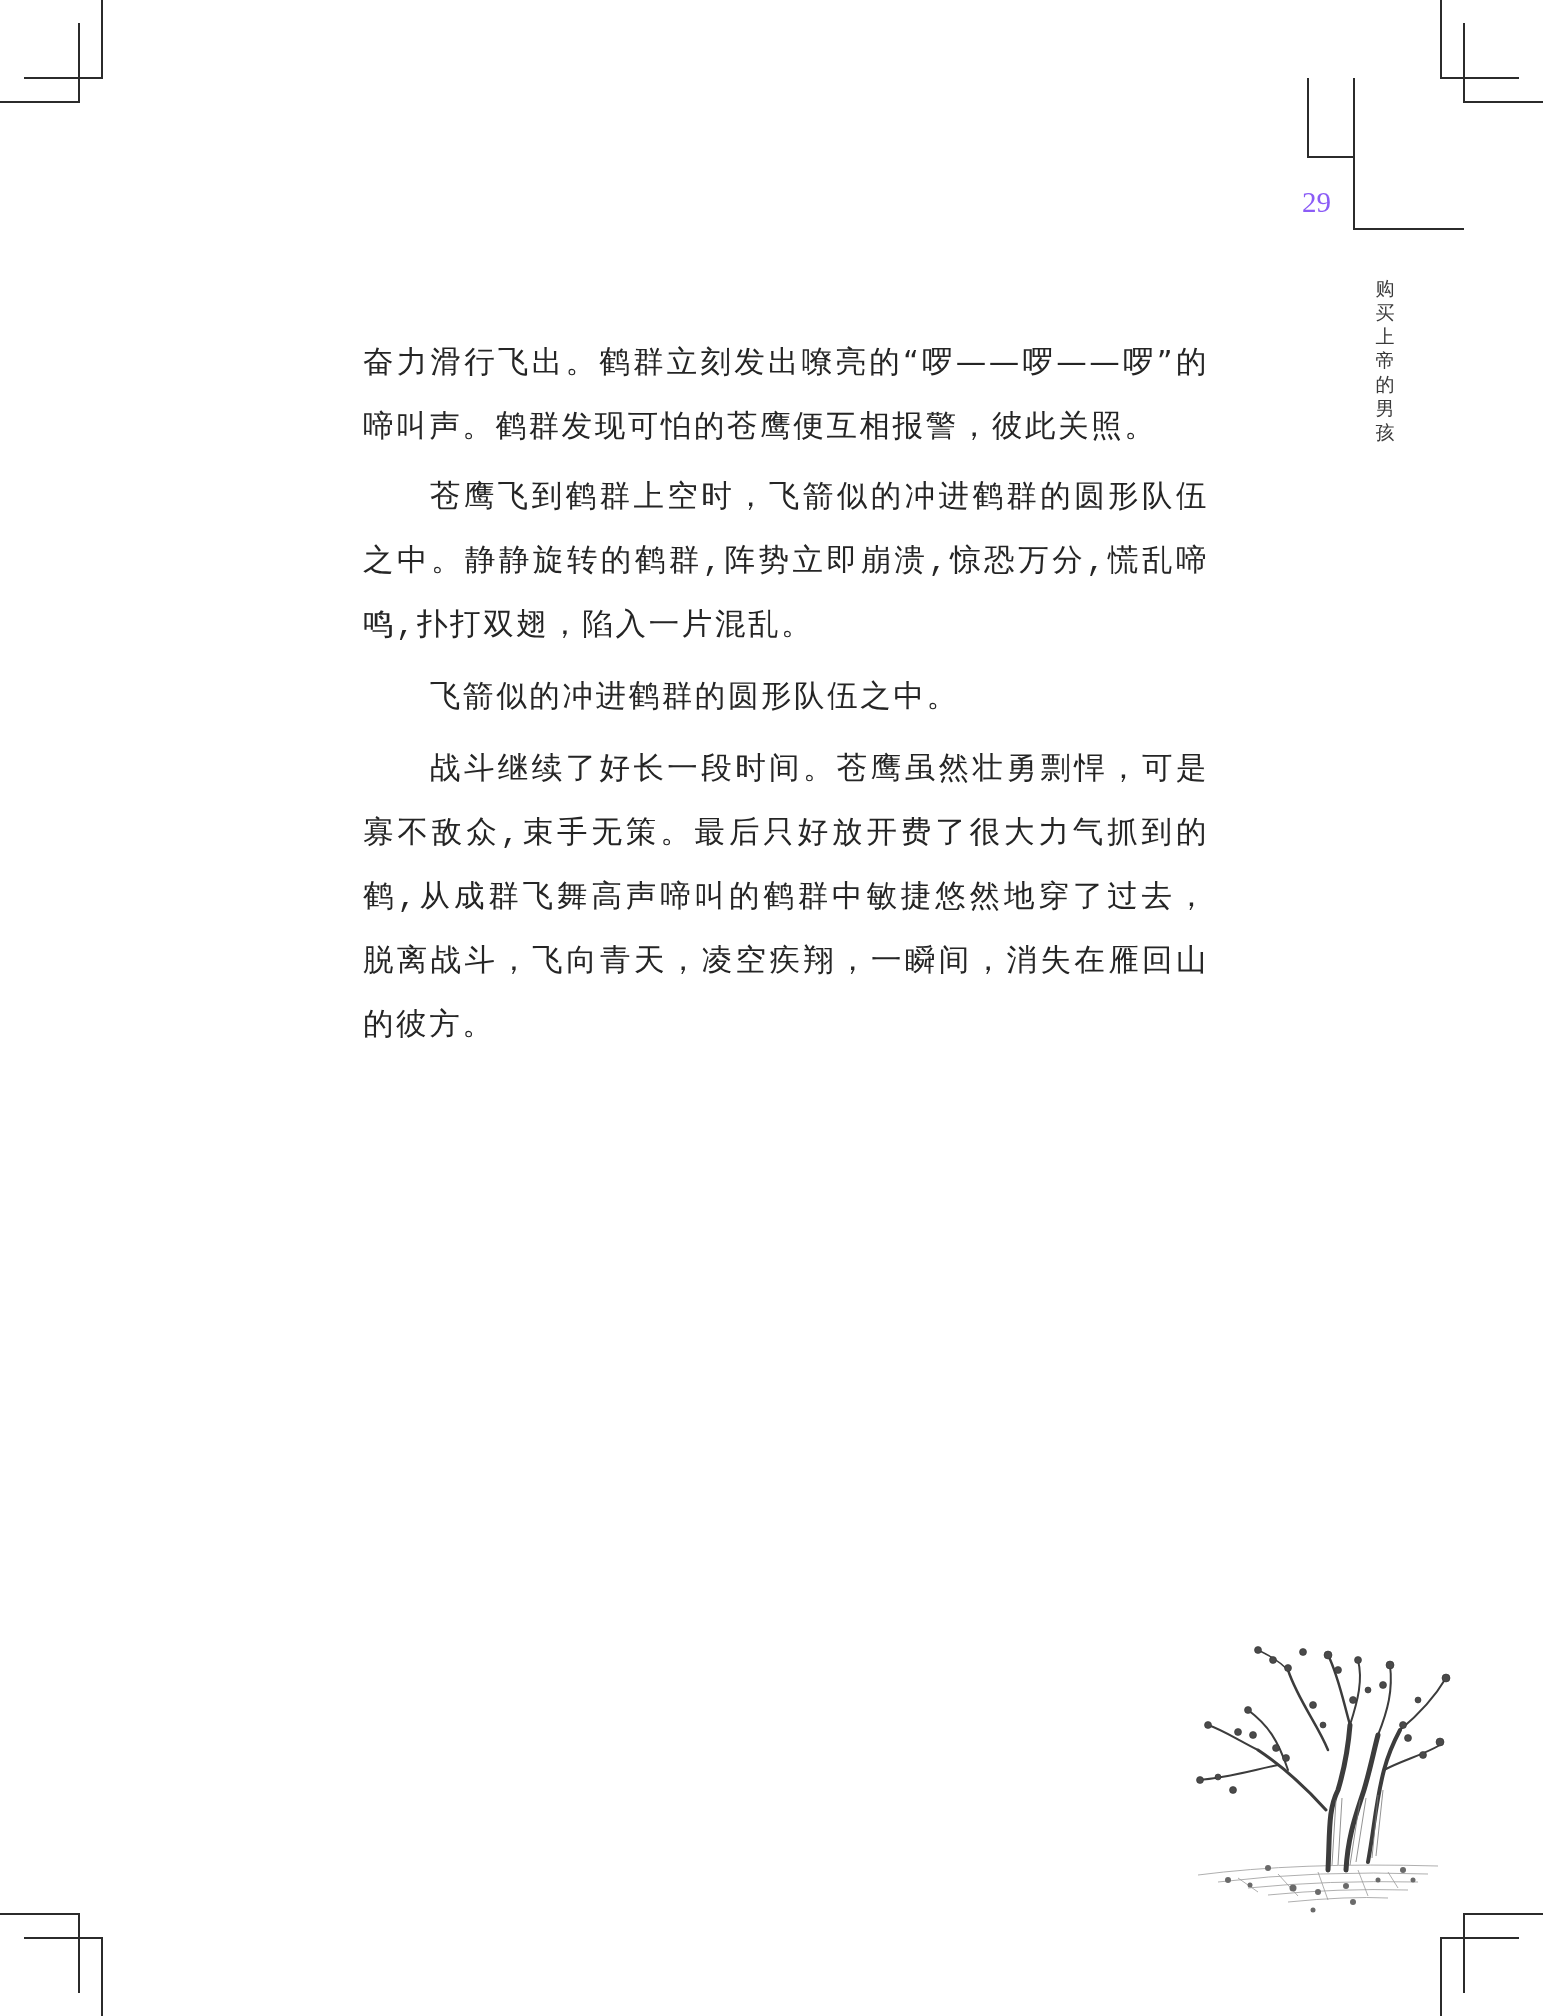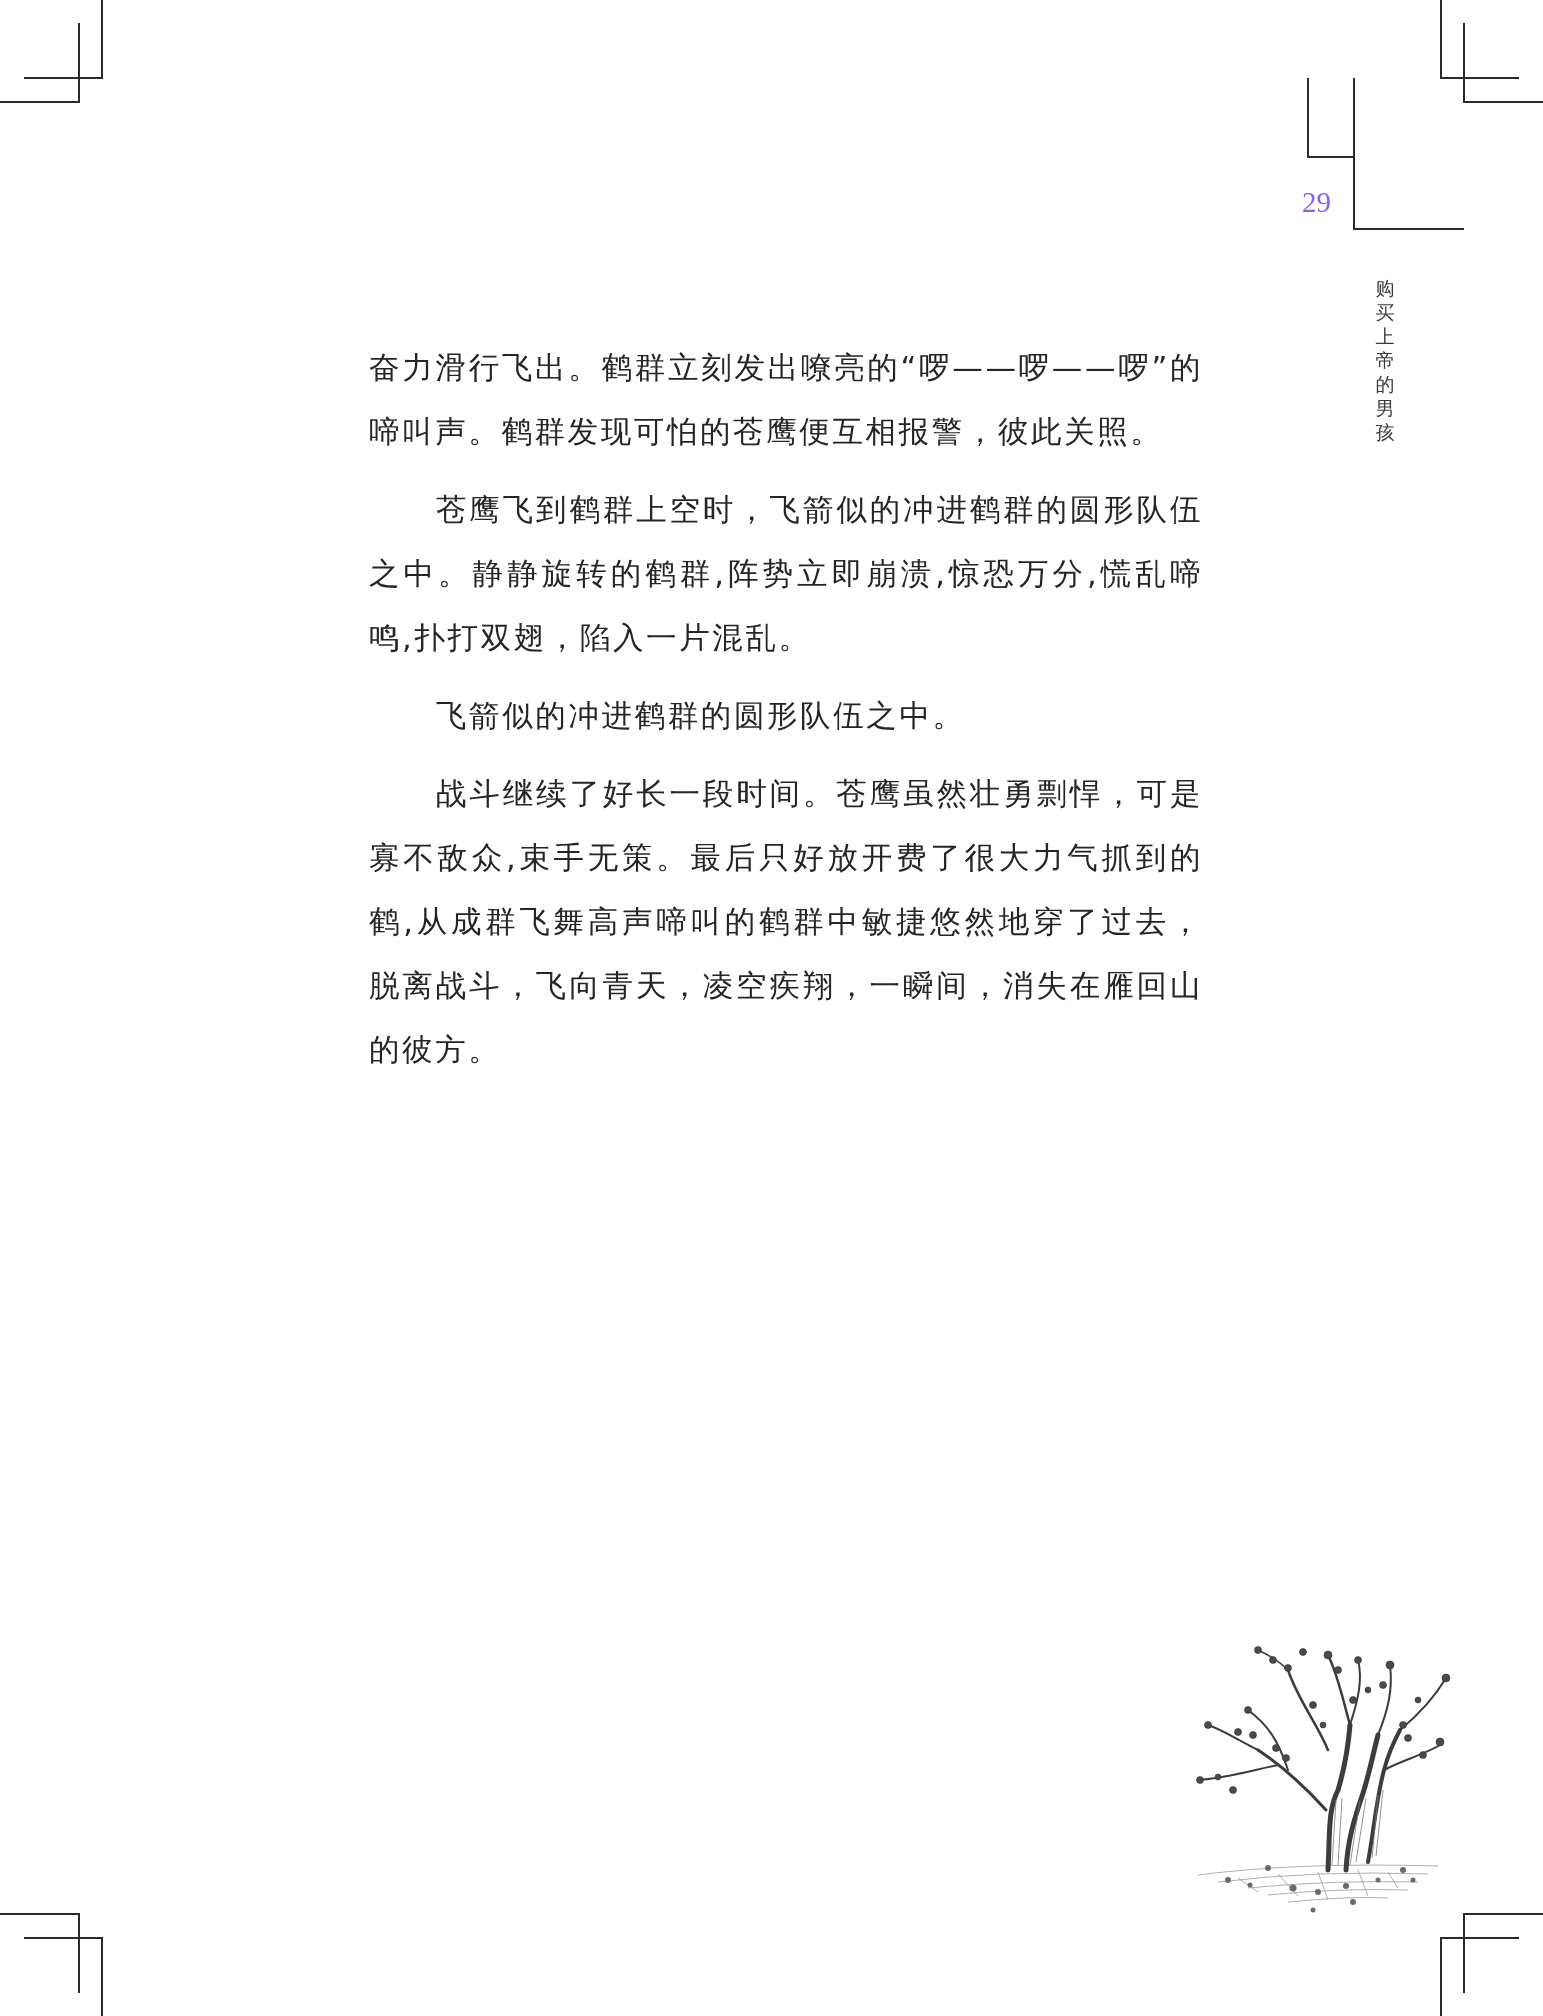--- a/index.html
+++ b/index.html
@@ -46,30 +46,31 @@
       display: block;
     }
 
     .body-text {
       position: absolute;
       left: 355px;
       top: 322px;
       width: 862px;
     }
     .para {
-      margin: 14px;
+      margin: 8px;
       font-size: 30.5px;
       line-height: 64px;
       letter-spacing: 2.6px;
       text-align: justify;
       text-align-last: left;
       color: #252525;
     }
     .para.indent {
       text-indent: 67px;
+      font-family: Liberation Mono, monospace;
     }
 
     .tree {
       position: absolute;
       left: 1178px;
       top: 1630px;
       width: 320px;
       height: 300px;
     }
   </style>

